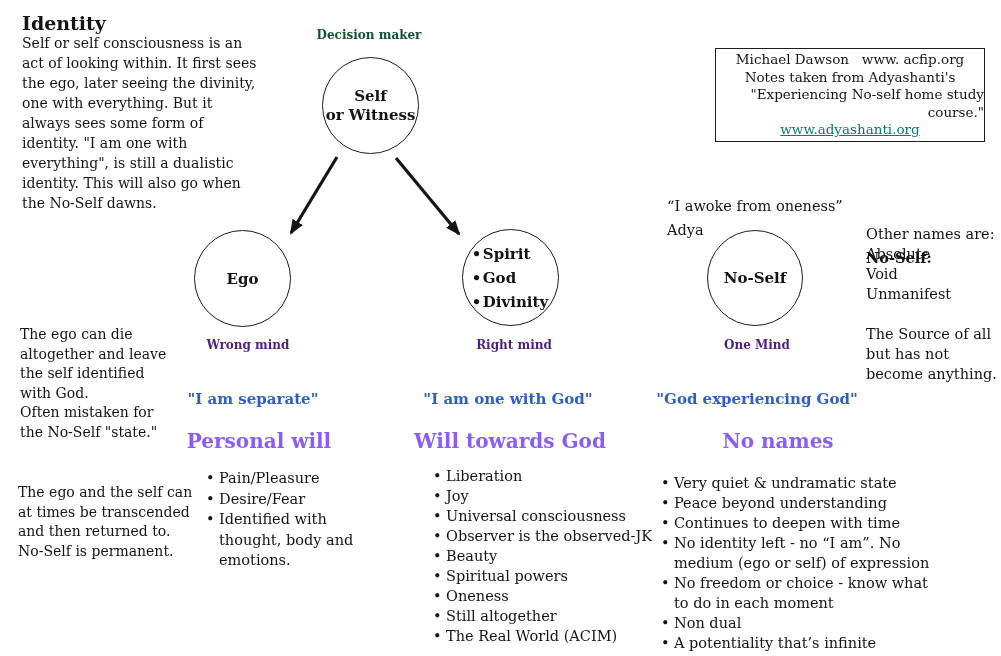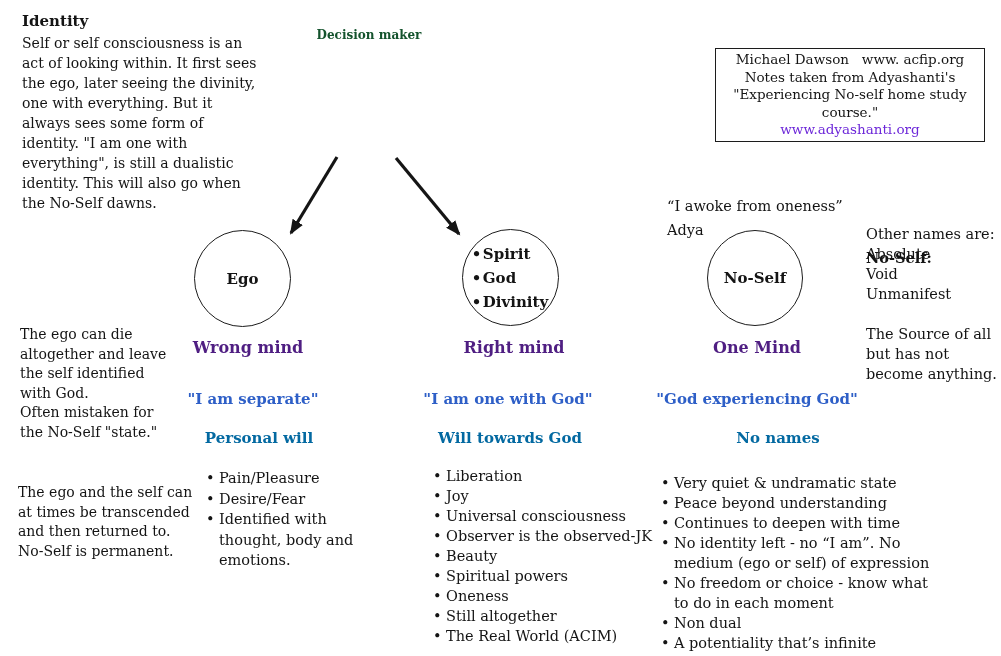--- a/index.html
+++ b/index.html
@@ -6,21 +6,21 @@
   .canvas{
     position:relative;width:1001px;height:656px;background:#ffffff;
     font-family:"DejaVu Serif","Liberation Serif",serif;color:#141414;overflow:hidden;
   }
   .pre{white-space:pre-line;}
   .prew{white-space:pre-wrap;}
   .abs{position:absolute;}
   .ctr{transform:translateX(-50%);text-align:center;}
 
   
-  .identity-title{left:22px;top:12px;font-weight:bold;font-size:15px;}
+  .identity-title{left:22px;top:12px;font-weight:bold;font-size:19px;}
   .identity-body{left:22px;top:33px;font-size:14px;line-height:20px;width:max-content;}
 
   
   .decision{left:369px;top:28px;font-weight:bold;font-size:12px;color:#14532d;}
   .circle{position:absolute;border:1.6px solid #1c1c1c;border-radius:50%;
           display:flex;align-items:center;justify-content:center;background:#fff;}
   .c-self{left:322px;top:57px;width:95px;height:95px;}
   .c-self .lbl{font-weight:bold;font-size:15px;line-height:19px;text-align:center;}
   .c-ego{left:194px;top:230px;width:95px;height:95px;}
   .c-ego .lbl{font-weight:bold;font-size:15px;}
@@ -32,37 +32,37 @@
   .spirit-list li::before{content:"•";position:absolute;left:-1px;}
 
   
   .arrows{position:absolute;left:0;top:0;width:1001px;height:656px;pointer-events:none;}
 
   .identifies{left:372px;top:182px;font-size:14px;line-height:22px;}
 
   
   .infobox{left:715px;top:48px;width:268px;height:92px;border:1.5px solid #1c1c1c;
            display:flex;flex-direction:column;align-items:center;justify-content:center;
-           font-size:13.5px;line-height:17.5px;text-align:center;}
-  .infobox a{color:#6d28d9;cursor:pointer;}
+           font-size:13.5px;line-height:17.5px;text-align:right;}
+  .infobox a{color:#0f766e;text-decoration:underline;cursor:pointer;}
 
   
   .awoke{left:667px;top:194px;font-size:14.5px;line-height:24px;}
   .names-title{left:866px;top:203px;font-weight:bold;font-size:14.5px;margin-top:46px;}
   .names-body{left:866px;top:224px;font-size:14.5px;line-height:20px;}
   .names-source{left:866px;top:324px;font-size:14.5px;line-height:20px;}
 
   
   .leftnote1{left:20px;top:325px;font-size:14px;line-height:19.6px;}
   .leftnote2{left:18px;top:483px;font-size:14px;line-height:19.6px;}
 
   
-  .mind{top:338px;font-weight:bold;font-size:16px;color:#4f1e82;text-align:right;}
+  .mind{top:338px;font-weight:bold;font-size:12px;color:#4f1e82;text-align:right;}
   .quote{top:390px;font-weight:bold;font-size:15px;color:#2e5fc7;}
-  .will{top:429px;font-weight:bold;font-size:15px;color:#0369a1;}
+  .will{top:429px;font-weight:bold;font-size:20px;color:#8b5cf6;}
   .m1{left:248px;} .m2{left:514px;} .m3{left:757px;}
   .q1{left:253px;} .q2{left:508px;} .q3{left:757px;}
   .w1{left:259px;} .w2{left:510px;} .w3{left:778px;}
 
   .blist{margin:0;padding:0;list-style:none;font-size:14.5px;position:absolute;}
   .blist li{position:relative;padding-left:13px;white-space:pre-line;}
   .blist li::before{content:"•";position:absolute;left:0;}
   .l1{left:206px;top:468px;line-height:20.5px;}
   .l2{left:433px;top:466px;line-height:20px;}
   .l3{left:661px;top:473px;line-height:20px;}
@@ -88,20 +88,24 @@
   <svg class="arrows" viewBox="0 0 1001 656">
     <defs>
       <marker id="ah" markerUnits="userSpaceOnUse" markerWidth="16" markerHeight="12" refX="13" refY="6" orient="auto">
         <path d="M0,0 L15,6 L0,12 z" fill="#151515"></path>
       </marker>
     </defs>
     <line x1="337" y1="157" x2="291" y2="233" stroke="#151515" stroke-width="3.2" marker-end="url(#ah)"></line>
     <line x1="396" y1="158" x2="459" y2="234" stroke="#151515" stroke-width="3.2" marker-end="url(#ah)"></line>
   </svg>
 
+  <div class="circle c-self">
+    <div class="lbl pre">Self
+or Witness</div>
+  </div>
 
 
   <div class="abs infobox">
     <div class="prew">Michael Dawson   www. acfip.org</div>
     <div>Notes taken from Adyashanti's</div>
     <div>"Experiencing No-self home study course."</div>
     <a>www.adyashanti.org</a>
   </div>
 
   <div class="circle c-ego">

